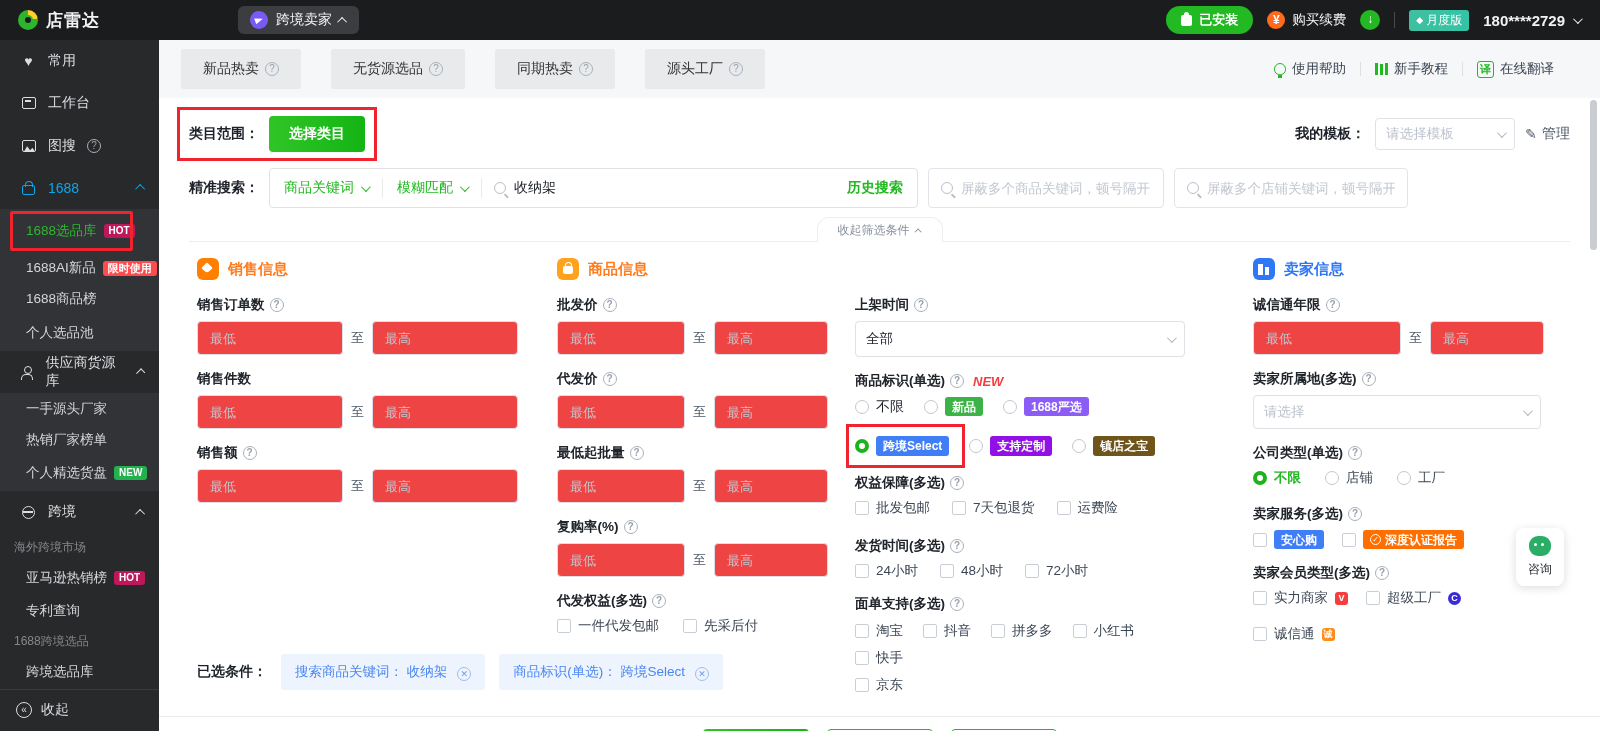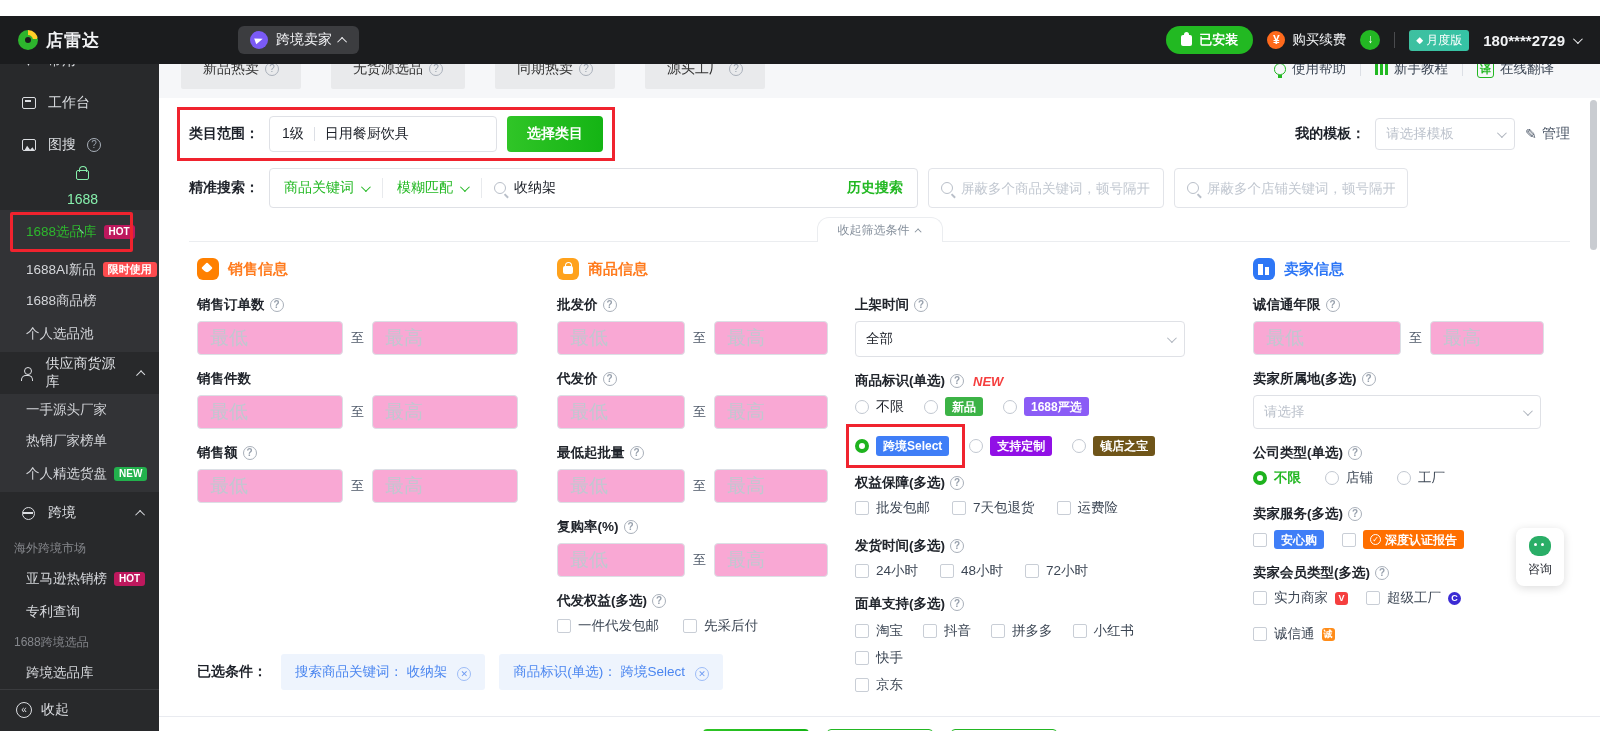--- a/index.html
+++ b/index.html
@@ -1,20 +1,20 @@
 <!DOCTYPE html>
 <html><head>
 <meta charset="utf-8">
 <style>
   * { box-sizing: border-box; margin: 0; padding: 0; }
   html,body { width:1600px; height:731px; overflow:hidden; }
   body { font-family:"Liberation Sans","DejaVu Sans",sans-serif; background:#fff; position:relative; color:#1d2129; }
 
   
-  .topbar { position:absolute; top:0; left:0; width:1600px; height:48px; background:#1b1c1e; display:flex; align-items:center; color:#f2f3f5; z-index:30;margin-top:16px; }
+  .topbar { position:absolute; top:0; left:0; width:1600px; height:40px; background:#1b1c1e; display:flex; align-items:center; color:#f2f3f5; z-index:30; }
   .logo { display:flex; align-items:center; gap:8px; padding:0 18px; font-size:17px; font-weight:bold; letter-spacing:1px; }
   .logo-ic { width:20px; height:20px; border-radius:50%; background:conic-gradient(#ffd028 0 80deg,#2db52d 80deg 360deg); position:relative; }
   .logo-ic::after { content:""; position:absolute; inset:5px; border-radius:50%; background:#1b1c1e; border:2px solid #2db52d; }
   .role-btn { margin-left:120px; height:28px; background:#3c3d40; border-radius:6px; display:flex; align-items:center; gap:8px; padding:0 12px; font-size:14px; cursor:pointer; }
   .role-ic { width:18px; height:18px; border-radius:50%; background:#7a5af5; position:relative; }
   .role-ic::after { content:""; position:absolute; left:5px; top:6px; width:0; height:0; border-left:8px solid #fff; border-top:3px solid transparent; border-bottom:3px solid transparent; transform:rotate(-20deg); }
   .topbar-right { margin-left:auto; display:flex; align-items:center; gap:14px; padding-right:20px; }
   .pill-installed { height:28px; background:#22b922; border-radius:15px; color:#fff; font-size:13px; font-weight:bold; display:flex; align-items:center; gap:7px; padding:0 15px; cursor:pointer; }
   .puz { width:11px; height:11px; background:#fff; border-radius:2px; position:relative; }
   .puz::after { content:""; position:absolute; top:-3px; left:3px; width:5px; height:5px; border-radius:50%; background:#fff; }
@@ -26,21 +26,21 @@
   .diamond { font-size:9px; }
   .account { font-size:15px; font-weight:bold; display:flex; align-items:center; gap:8px; cursor:pointer; }
   .chev { display:inline-block; width:7px; height:7px; border-right:1.5px solid currentColor; border-bottom:1.5px solid currentColor; }
   .chev.down { transform:rotate(45deg) translateY(-2px); }
   .chev.up { transform:rotate(-135deg) translateY(-2px); }
 
   
   .sidebar { position:absolute; top:40px; left:0; width:159px; bottom:0; background:#28292b; color:#dcdee2; display:flex; flex-direction:column; z-index:20; }
   .s-item { height:44px; display:flex; align-items:center; gap:11px; padding:0 14px 0 20px; font-size:14px; cursor:pointer; }
   .s-item .sp { flex:1; }
-  .s-item.green { color:#86efac;flex-direction:column; }
+  .s-item.green { color:#0ea5e9; }
   .s-ic { width:17px; display:inline-flex; justify-content:center; font-size:14px; }
   .ic-grid { width:14px; height:12px; border:1.5px solid currentColor; border-radius:2px; position:relative; }
   .ic-grid::after { content:""; position:absolute; left:2px; top:2px; width:6px; height:2px; background:currentColor; }
   .ic-img { width:14px; height:12px; border:1.5px solid currentColor; border-radius:2px; position:relative; overflow:hidden; }
   .ic-img::after { content:""; position:absolute; left:1px; top:4px; width:12px; height:8px; background:currentColor; clip-path:polygon(0 100%,30% 20%,55% 70%,75% 40%,100% 100%); }
   .ic-bag { width:13px; height:10px; border:1.5px solid currentColor; border-radius:2px; position:relative; margin-top:4px; }
   .ic-bag::before { content:""; position:absolute; left:2px; top:-5px; width:6px; height:5px; border:1.5px solid currentColor; border-bottom:none; border-radius:4px 4px 0 0; }
   .ic-person { width:12px; height:12px; position:relative; }
   .ic-person::before { content:""; position:absolute; left:3px; top:0; width:6px; height:6px; border-radius:50%; border:1.5px solid currentColor; }
   .ic-person::after { content:""; position:absolute; left:0; bottom:-2px; width:10px; height:5px; border:1.5px solid currentColor; border-bottom:none; border-radius:5px 5px 0 0; }
@@ -111,21 +111,21 @@
   .sec-ic.tag::after { content:""; position:absolute; left:6px; top:6px; width:8px; height:8px; background:#fff; border-radius:1px 1px 4px 1px; transform:rotate(45deg); }
   .sec-ic.bagbg { background:#ffa21c; }
   .sec-ic.bagbg::after { content:""; position:absolute; left:6px; top:8px; width:10px; height:8px; border-radius:2px; background:#fff; }
   .sec-ic.bagbg::before { content:""; position:absolute; left:8px; top:4px; width:5px; height:5px; border:1.5px solid #fff; border-bottom:none; border-radius:4px 4px 0 0; z-index:1; }
   .sec-ic.bld { background:#2e77f6; }
   .sec-ic.bld::after { content:""; position:absolute; left:5px; top:6px; width:5px; height:11px; background:#fff; }
   .sec-ic.bld::before { content:""; position:absolute; left:12px; top:9px; width:4px; height:8px; background:#fff; }
   .field { margin-bottom:15px; }
   .flabel { display:flex; align-items:center; gap:5px; font-size:13.5px; font-weight:bold; color:#20242b; margin-bottom:7px; }
   .range { display:flex; align-items:center; gap:8px; }
-  .inp { height:34px; border:1px solid #dcdfe5; border-radius:4px; padding:0 12px; font-size:19px; font-family:inherit; outline:none; color:#1d2129; background:#f9a8d4; }
+  .inp { height:34px; border:1px solid #dcdfe5; border-radius:4px; padding:0 12px; font-size:13px; font-family:inherit; outline:none; color:#1d2129; background:#ef4444; }
   .inp::placeholder { color:#c1c7d0; }
   .to { font-size:13px; color:#4e5969; }
   .opt-row { display:flex; align-items:center; gap:24px; flex-wrap:wrap; row-gap:13px; }
   .opt { display:flex; align-items:center; gap:7px; font-size:13.5px; color:#3c4654; cursor:pointer; position:relative; }
   .cb { width:14px; height:14px; border:1px solid #c9ced6; border-radius:2px; background:#fff; flex:none; }
   .rd { width:14px; height:14px; border:1px solid #c2c8d1; border-radius:50%; background:#fff; flex:none; }
   .rd.on { border:4.5px solid #1eb31e; }
   .chip { font-size:12px; font-weight:bold; color:#fff; border-radius:3px; padding:2.5px 7px; line-height:1.2; display:inline-flex; align-items:center; gap:4px; }
   .nw { color:#f53f3f; font-style:italic; font-weight:bold; font-size:13px; margin-left:4px; }
   .green-txt { color:#23b723 !important; font-weight:bold; }
@@ -308,25 +308,20 @@
       <span class="hl">
           <span class="ic-trans">译</span>
           <span>在线翻译</span>
         </span>
     </div>
   </div>
 
   <div class="row-cat">
     <div class="cat-group">
       <span class="lab">类目范围：</span>
-      <div class="cat-box">
-        <span>1级</span>
-        <span class="cat-sep"></span>
-        <span>日用餐厨饮具</span>
-      </div>
       <button class="btn-green">选择类目</button>
       <div class="anno" style="inset:-9px -12px;"></div>
     </div>
     <div class="tpl-group">
       <span class="lab">我的模板：</span>
       <div class="select" style="width:140px;">
         <span>请选择模板</span>
           <span class="chev down"></span>
       </div>
       <span class="manage">✎ <span>管理</span></span>

